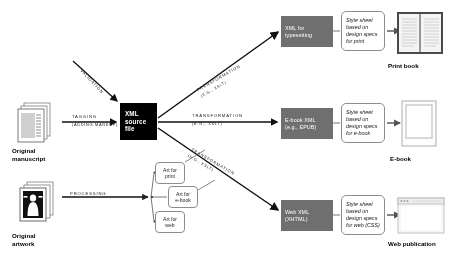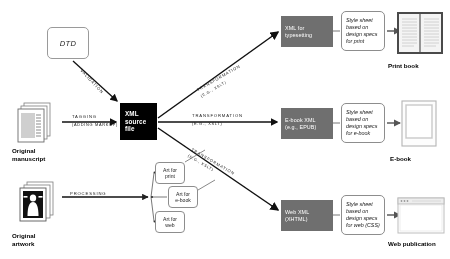--- a/index.html
+++ b/index.html
@@ -261,23 +261,20 @@
       <rect x="398" y="198" width="46" height="35" fill="#fff" stroke="#bdbdbd" stroke-width="1"></rect>
       <rect x="398" y="198" width="46" height="6" fill="#ededed" stroke="#bdbdbd" stroke-width="1"></rect>
       <circle cx="401.5" cy="201" r=".9" fill="#9a9a9a"></circle>
       <circle cx="404.5" cy="201" r=".9" fill="#9a9a9a"></circle>
       <circle cx="407.5" cy="201" r=".9" fill="#9a9a9a"></circle>
       <line x1="412" y1="201" x2="441" y2="201" stroke="#d4d4d4" stroke-width=".8"></line>
       <rect x="400" y="205" width="42" height="26" fill="#fff" stroke="#e2e2e2" stroke-width=".6"></rect>
     </g>
   </svg>
 
-  <div class="node dtd-box">
-    <span class="dtd-label">DTD</span>
-  </div>
 
   <div class="node xml-src">
     <span>XML</span>
     <span>source</span>
     <span>file</span>
   </div>
 
   <div class="caption-left cap-manu">
     <span>Original</span><br>
     <span>manuscript</span>

